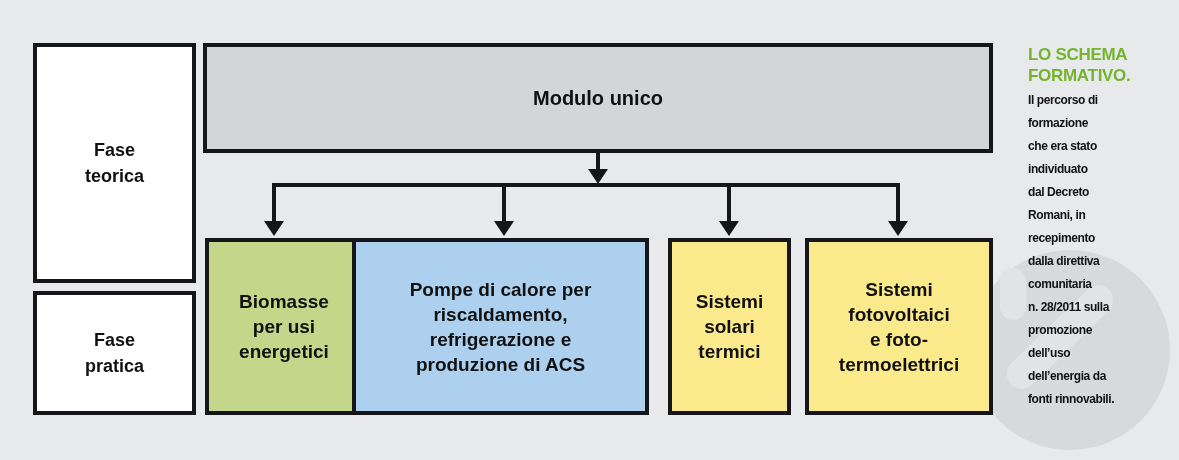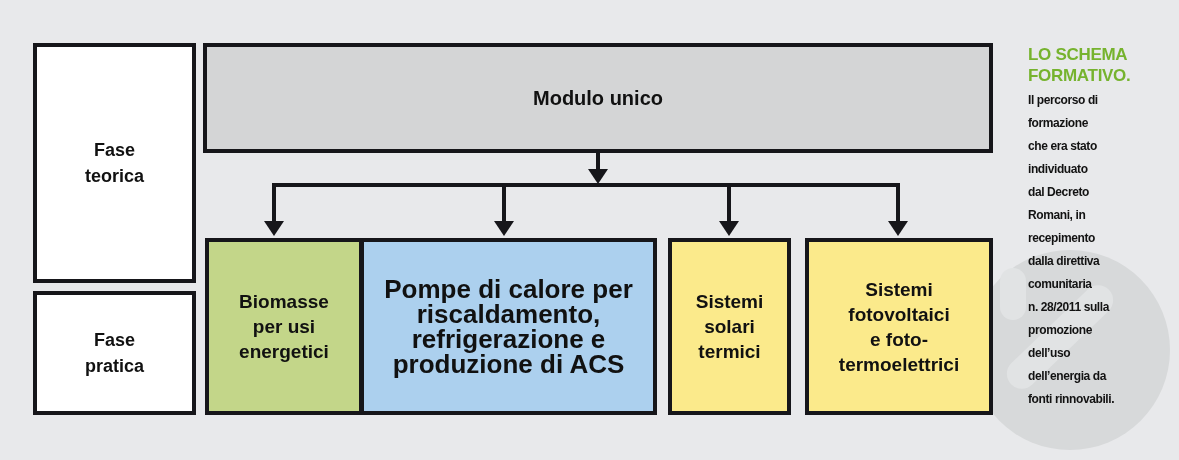--- a/index.html
+++ b/index.html
@@ -52,21 +52,21 @@
   }
   .phase        { background: #ffffff; font-size: 18px; line-height: 26px; }
   .phase-theory { left: 33px;  top: 43px;  width: 163px; height: 240px; }
   .phase-pract  { left: 33px;  top: 291px; width: 163px; height: 124px; }
 
   .root-box  { left: 203px; top: 43px;  width: 790px; height: 110px;
                font-size: 20px; line-height: 26px; }
 
   .branch    { top: 238px; height: 177px; font-size: 19px; line-height: 25px; }
   .branch-1  { left: 205px; width: 158px; }
-  .branch-2  { left: 360px; width: 297px; font-size: 26px; }
+  .branch-2  { left: 352px; width: 297px; font-size: 19px; }
   .branch-3  { left: 668px; width: 123px; }
   .branch-4  { left: 805px; width: 188px; }
 
   
   .line { position: absolute; background: #16161a; }
   .stem-center { left: 596px; top: 153px; width: 4px; height: 18px; }
   .hline       { left: 272px; top: 183px; width: 628px; height: 4px; }
   .stem        { top: 185px; width: 4px; height: 38px; }
   .stem-1 { left: 272px; } .stem-2 { left: 502px; }
   .stem-3 { left: 727px; } .stem-4 { left: 896px; }

